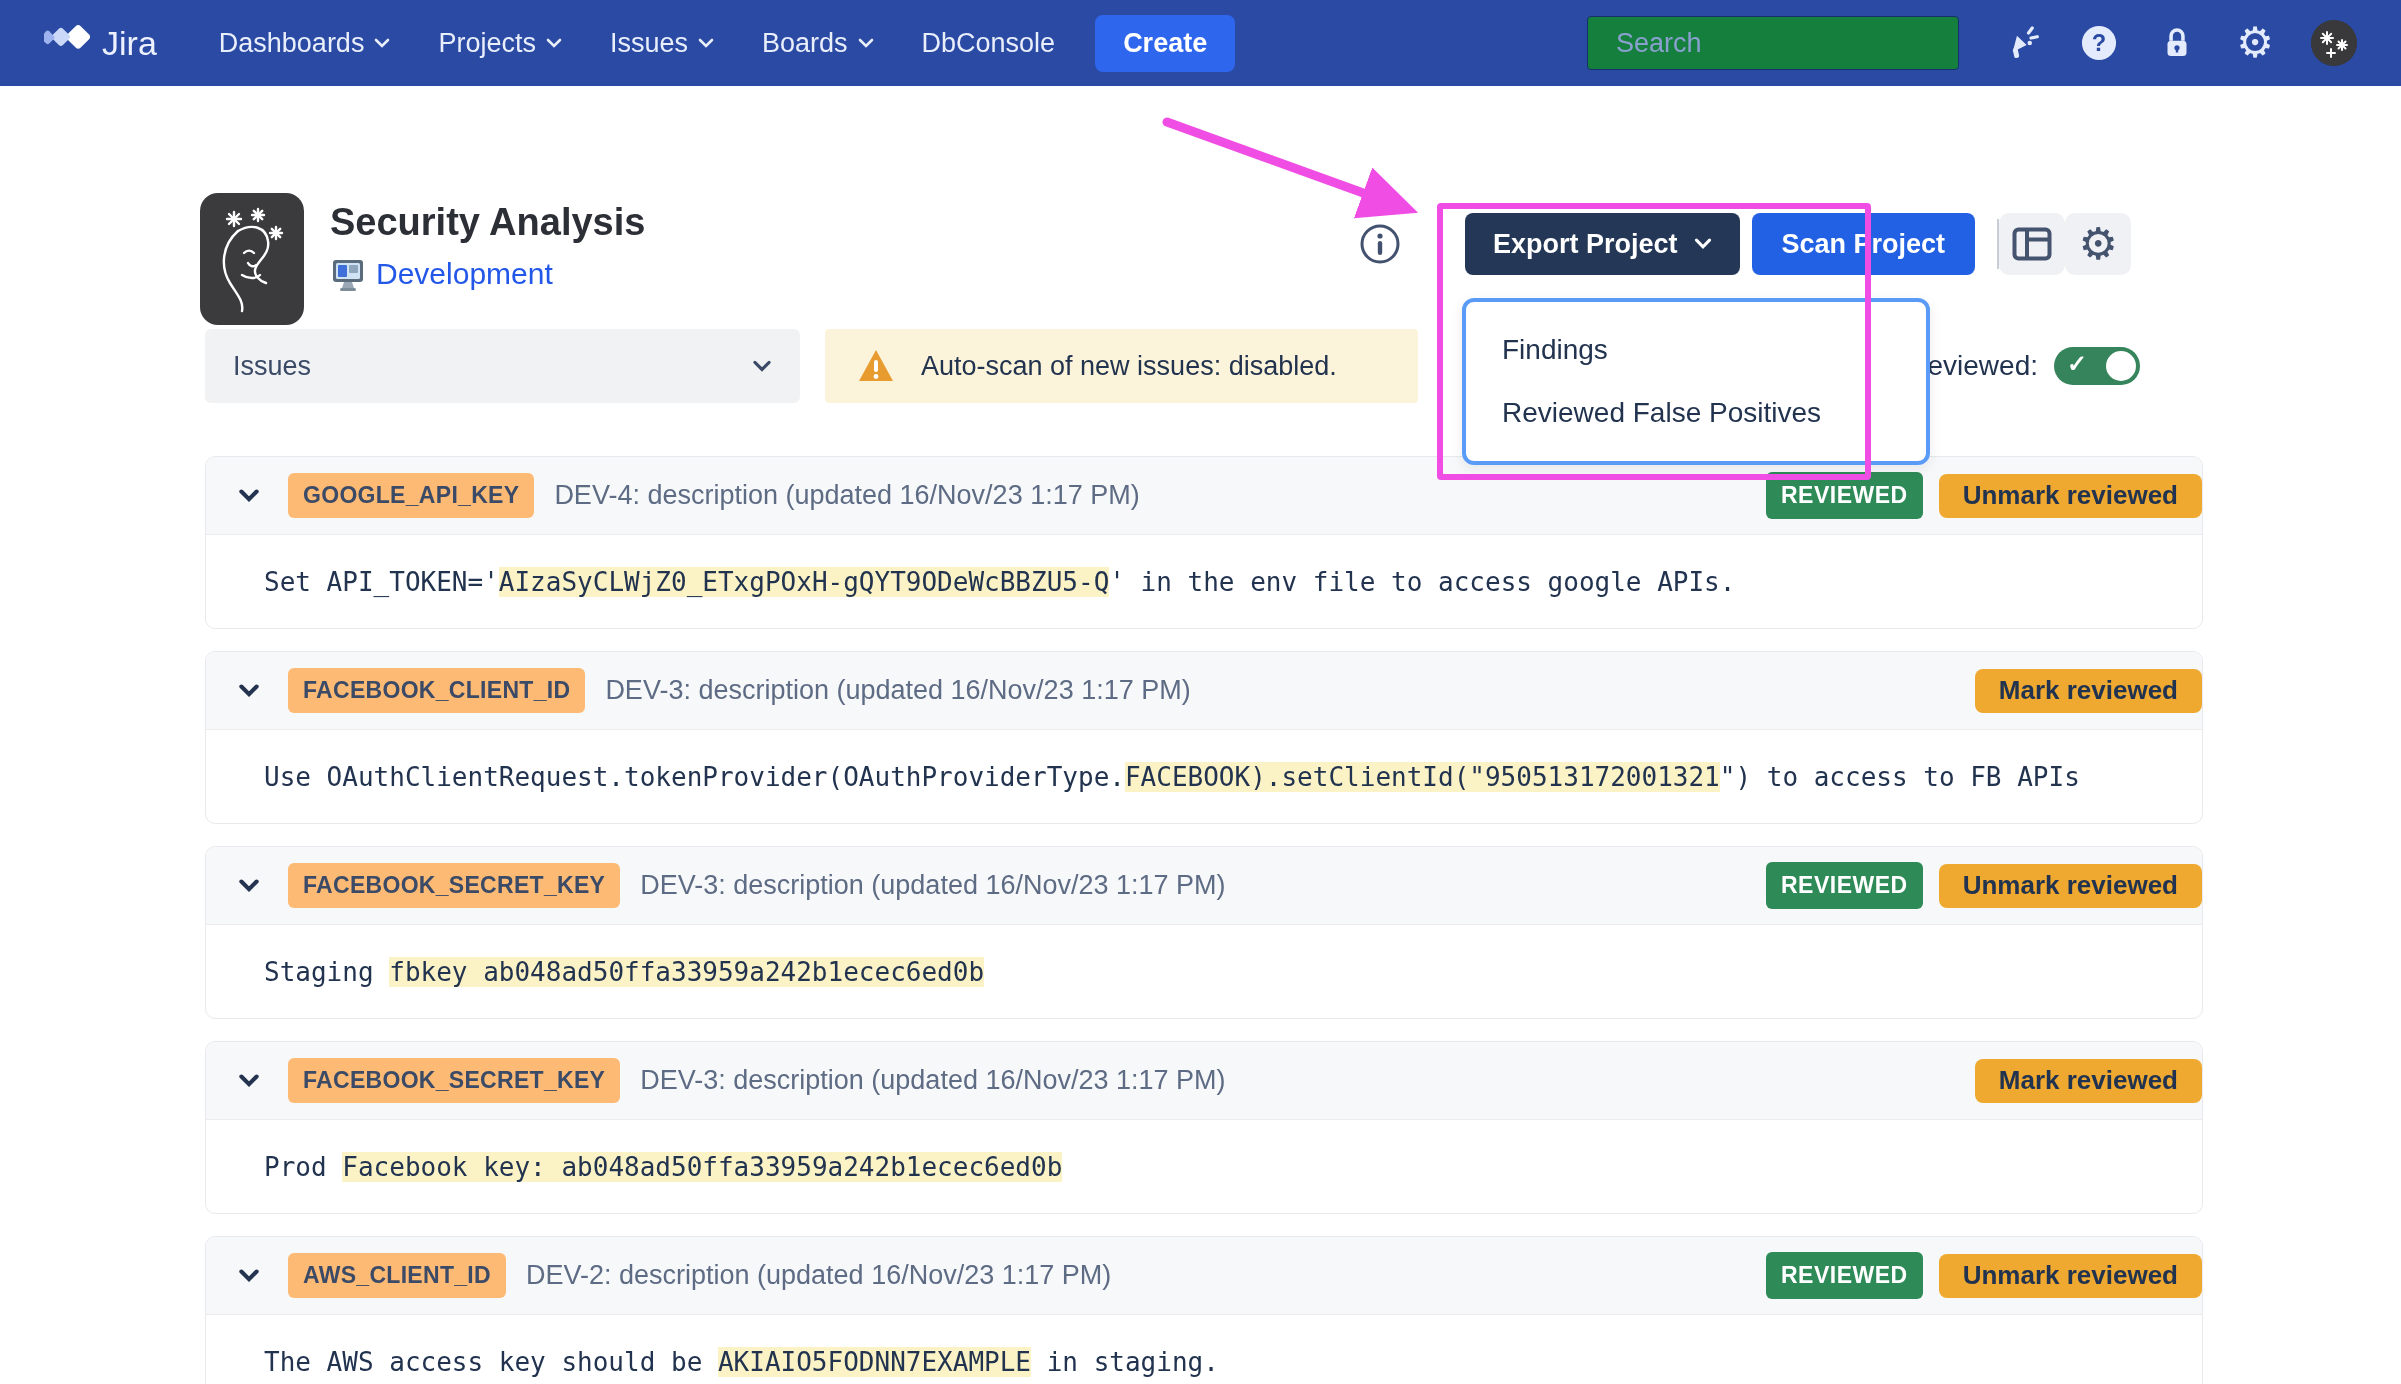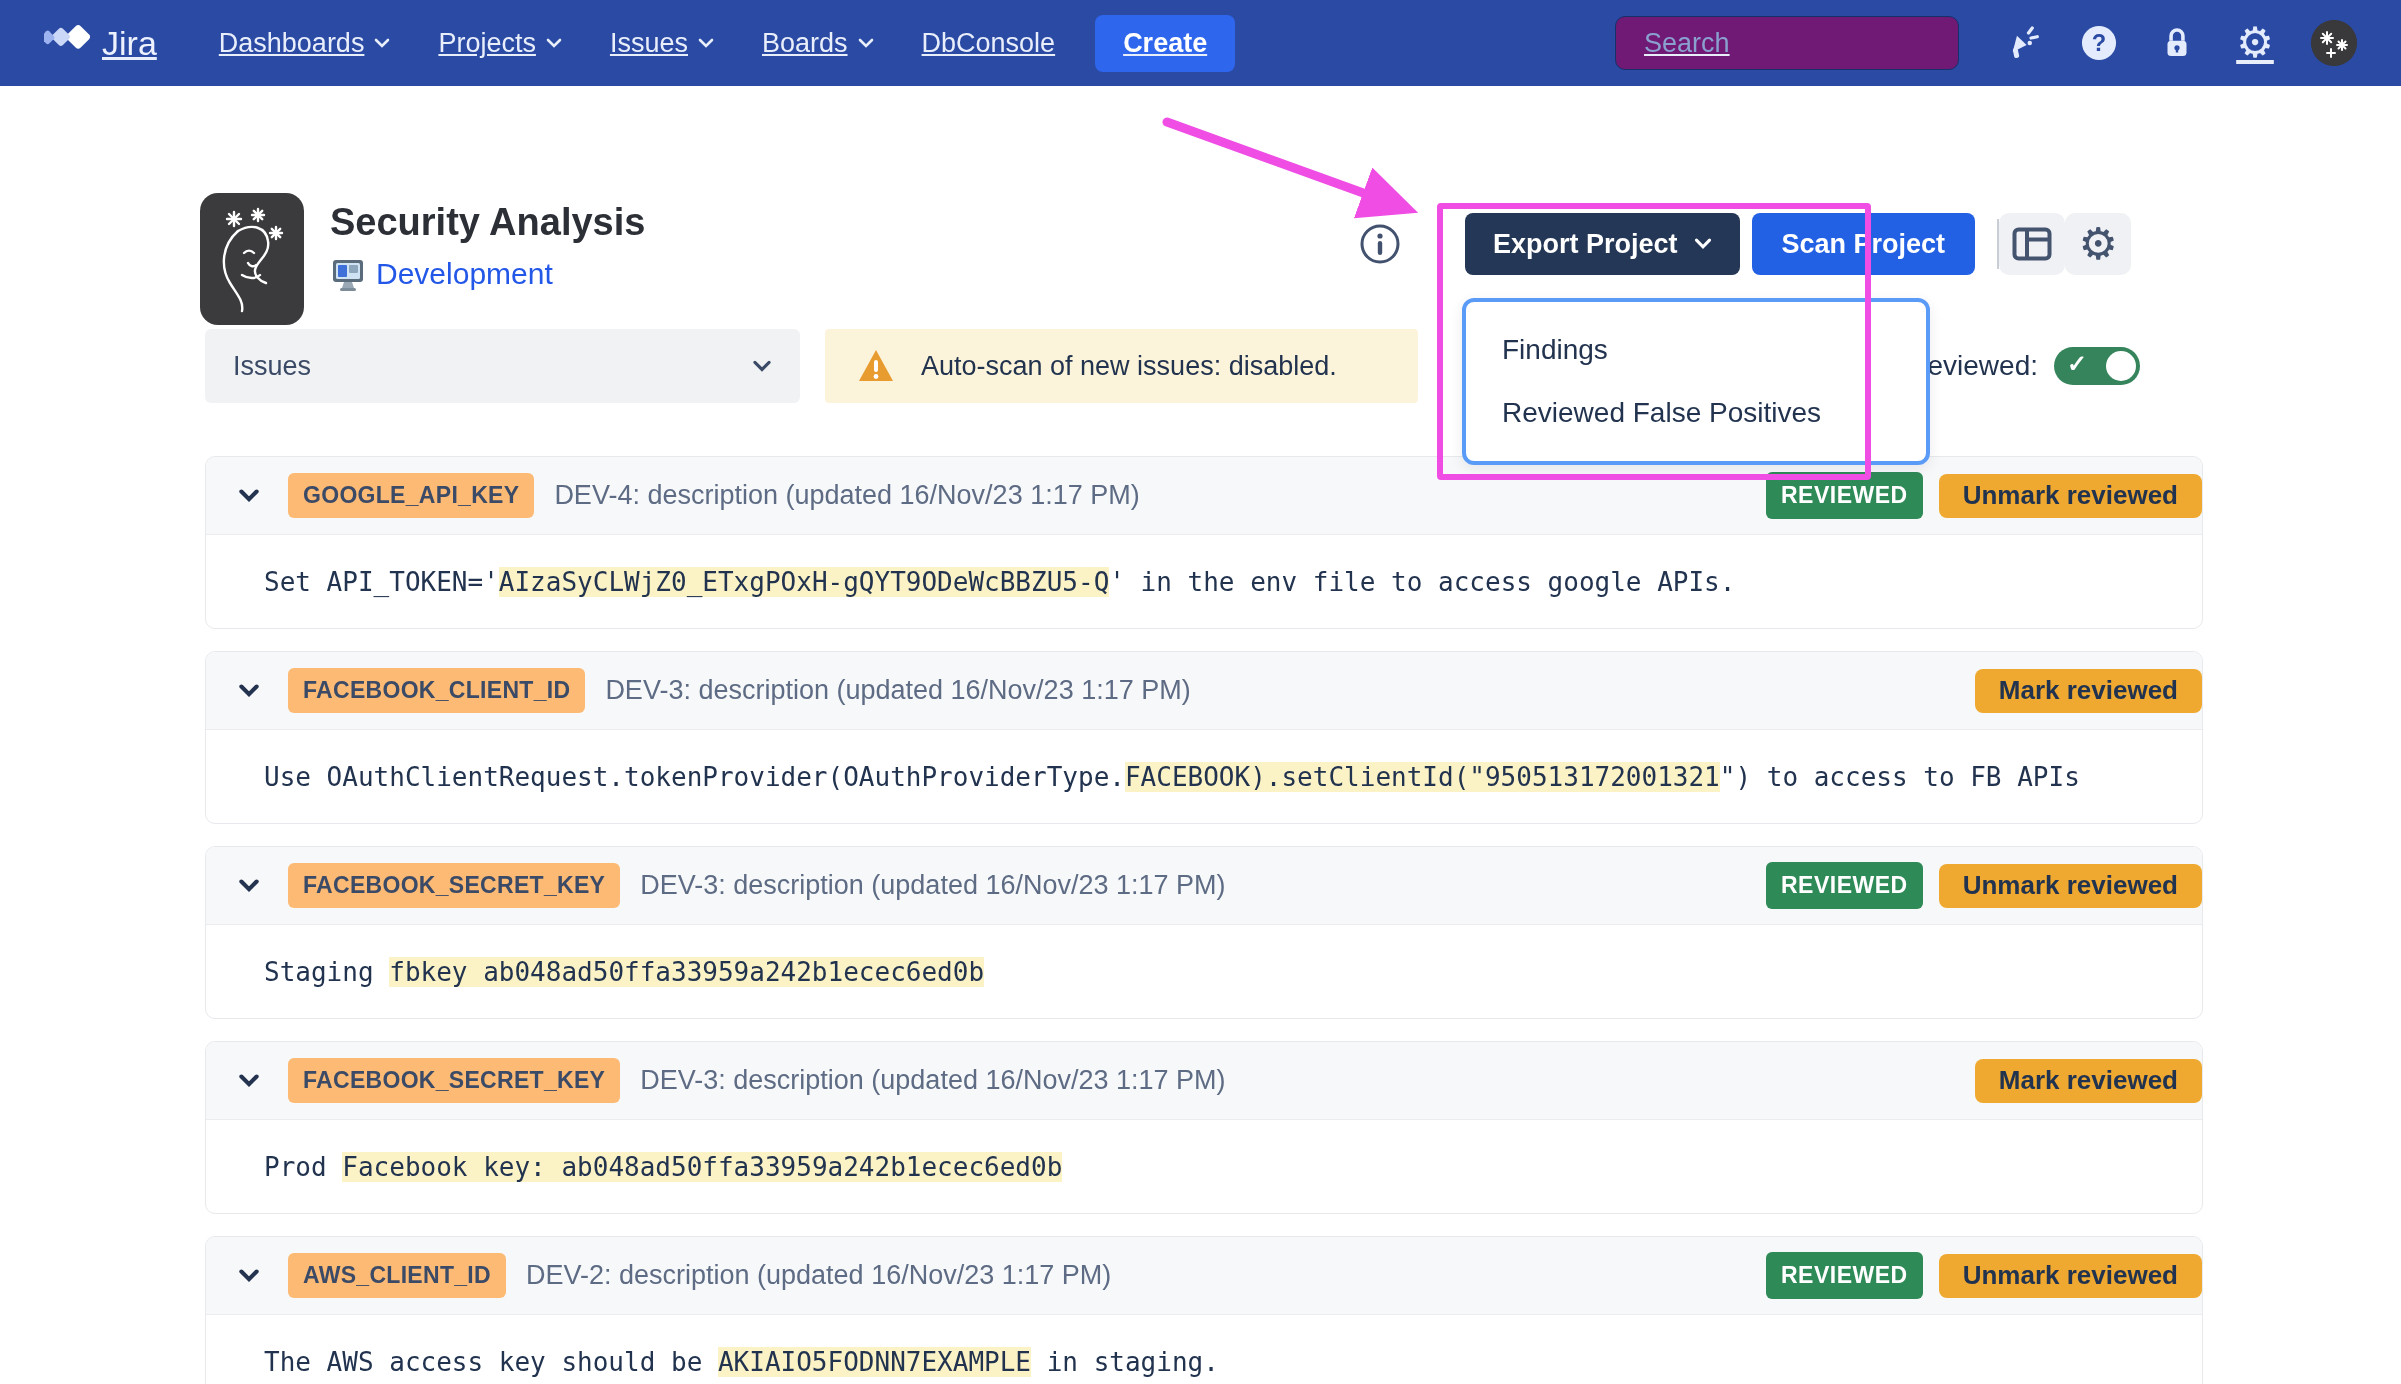--- a/index.html
+++ b/index.html
@@ -4,33 +4,33 @@
 <style>
   * { margin:0; padding:0; box-sizing:border-box; }
   html,body { width:2401px; height:1384px; }
   body {
     position:relative; overflow:hidden; background:#ffffff;
     font-family:"Liberation Sans", sans-serif; color:#22334f;
   }
   
   .navbar {
     height:86px; background:#2a4aa4; display:flex; align-items:center;
-    padding:0 44px; color:#e9eefb;text-decoration:underline;
+    padding:0 44px; color:#e9eefb;
   }
   .logo { display:flex; align-items:center; gap:12px; cursor:pointer; }
   .logo-text { font-size:34px; font-weight:500; color:#eef2ff; }
   .nav-menu { display:flex; align-items:center; margin-left:62px; gap:48px;text-align:right; }
   .nav-item { display:flex; align-items:center; gap:10px; font-size:27px; cursor:pointer; white-space:nowrap; }
   .create-btn {
     margin-left:40px; background:#2f66ee; color:#ffffff; border:none; cursor:pointer;
     font-family:inherit; font-size:27px; font-weight:600; padding:13px 28px; border-radius:8px;
   }
   .nav-spacer { flex:1; }
   .search-box {
-    width:344px; height:54px; background:#701a75; border:1px solid #16306b; border-radius:10px;
+    width:372px; height:54px; background:#15803d; border:1px solid #16306b; border-radius:4px;
     display:flex; align-items:center; padding:0 16px; gap:12px;
   }
   .search-box input {
     flex:1; background:transparent; border:none; outline:none;
     font-family:inherit; font-size:27px; color:#dfe7fb;
   }
   .search-box input::placeholder { color:#8aa0cf; }
   .nav-icons { display:flex; align-items:center; gap:34px; margin-left:40px; }
   .nav-icon { width:44px; height:44px; display:flex; align-items:center; justify-content:center; cursor:pointer; }
   .gear-glyph { font-size:42px; color:#e3ebfd; line-height:1; }

